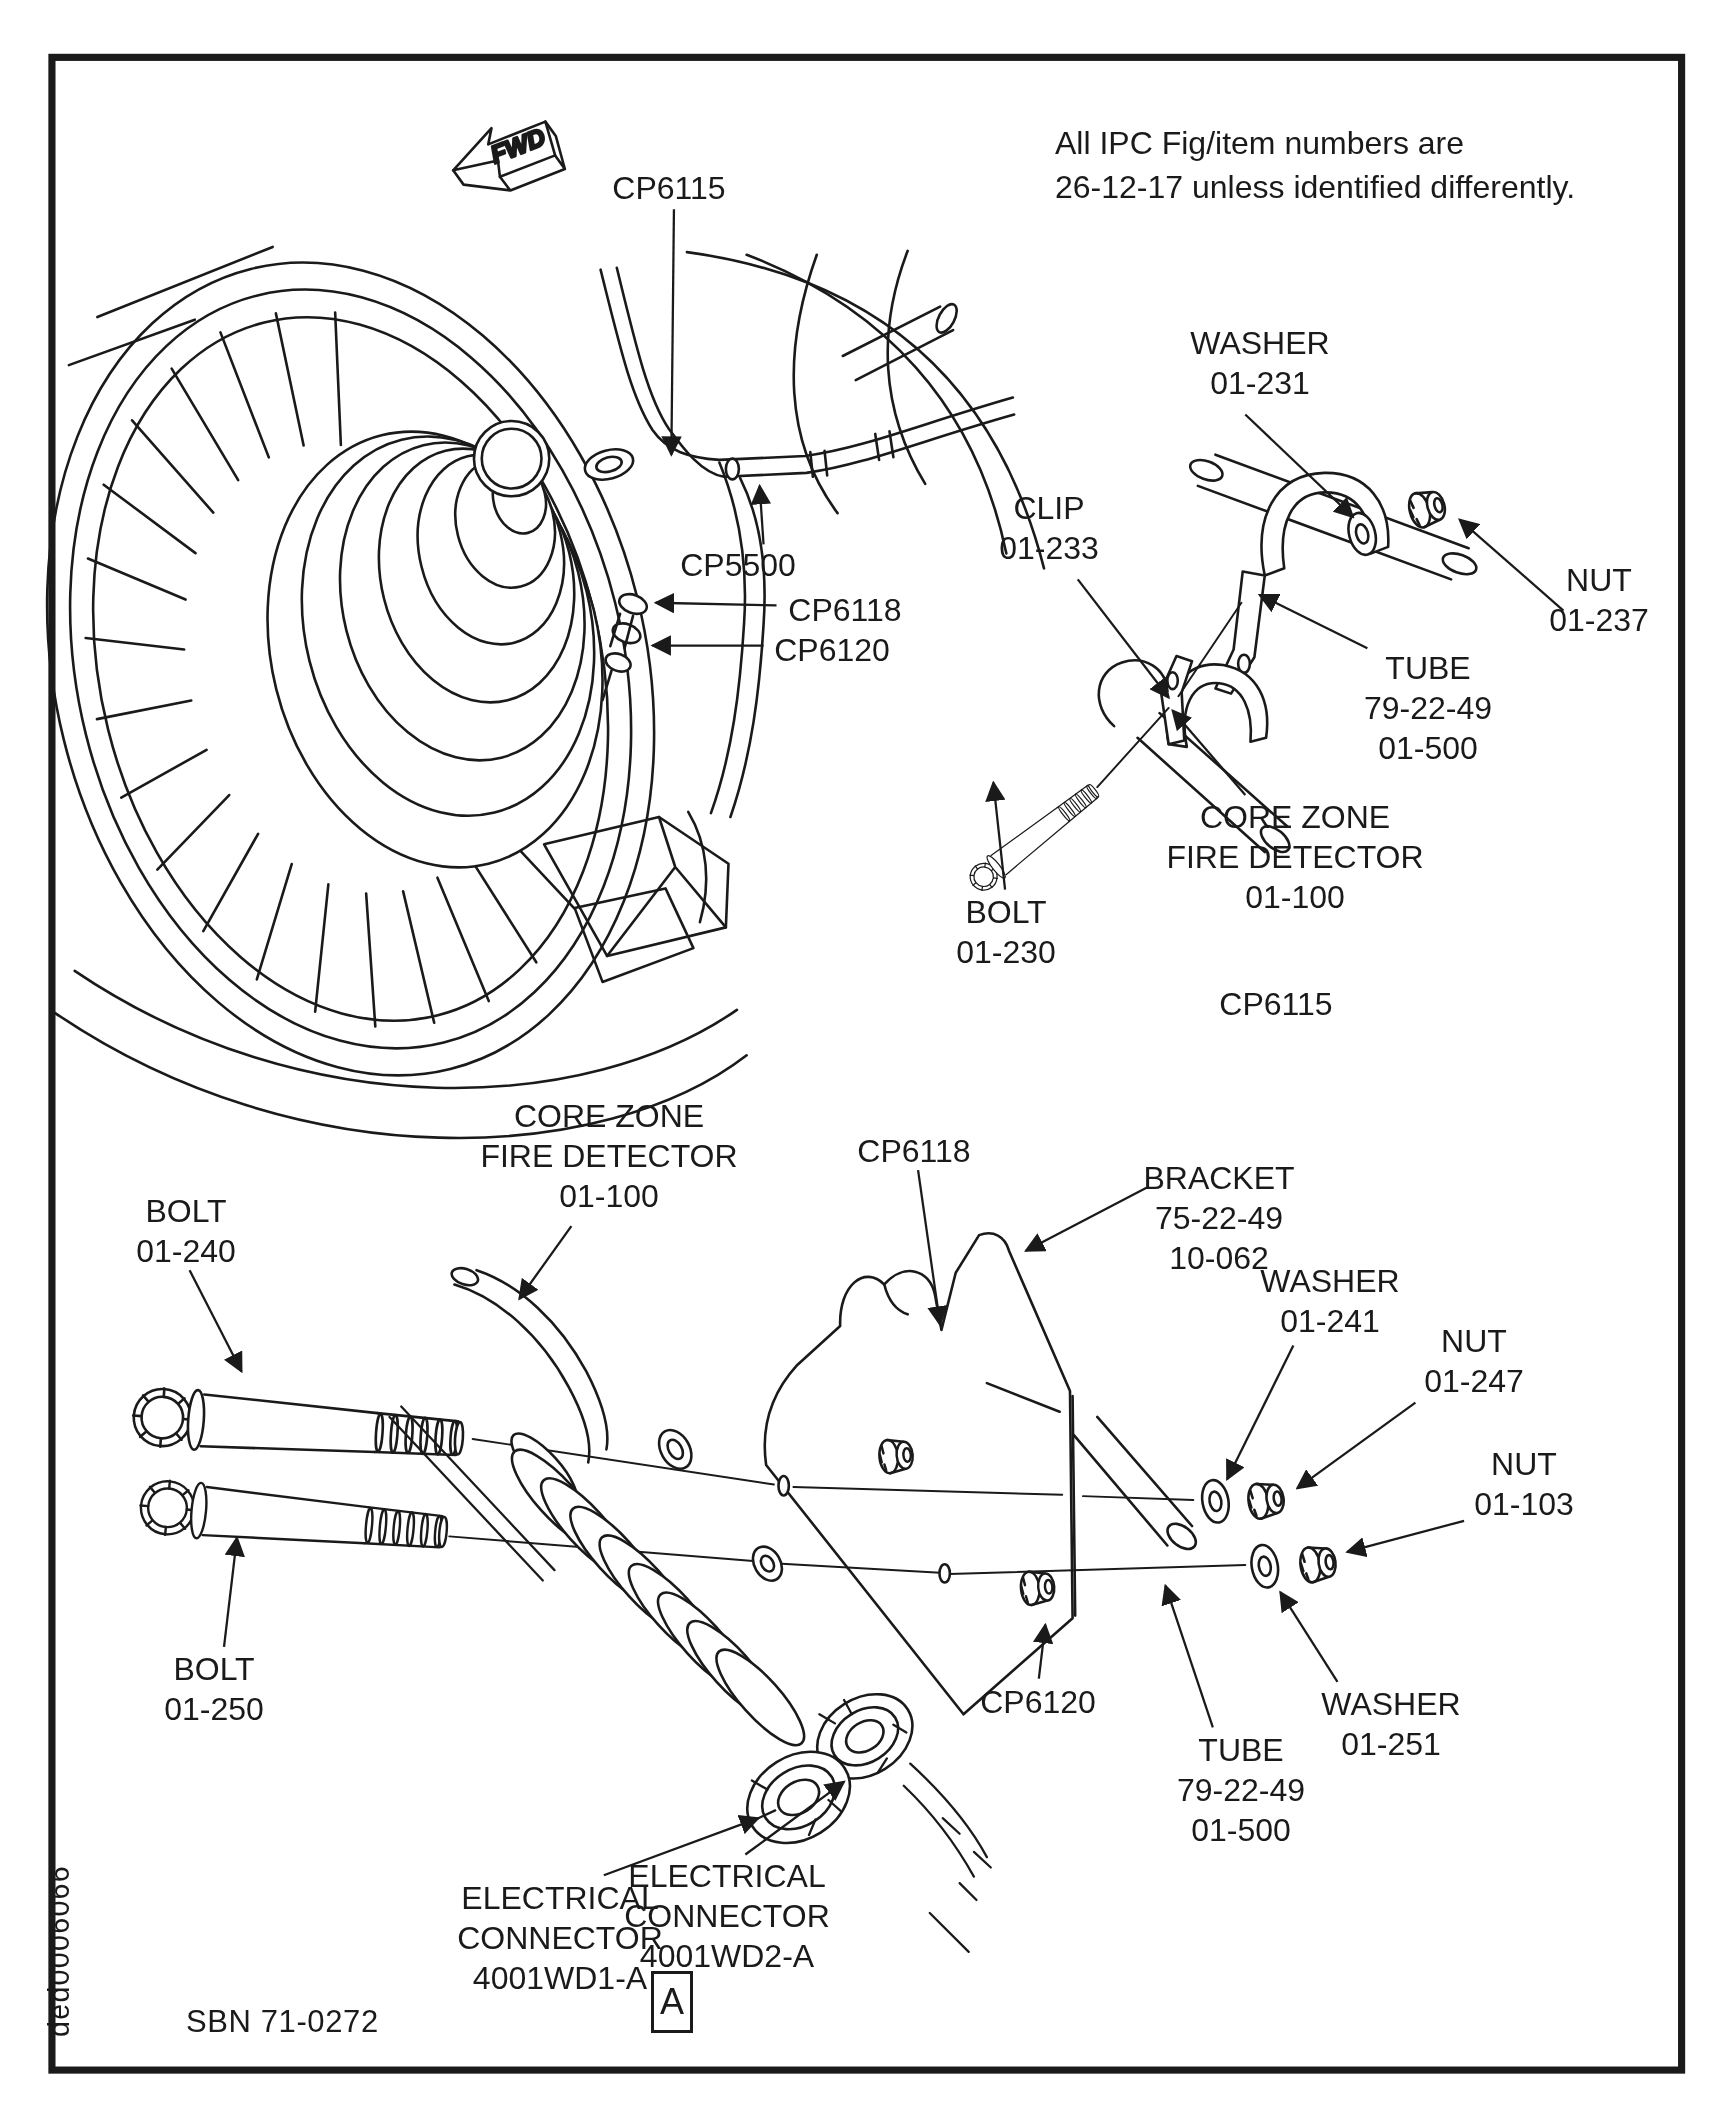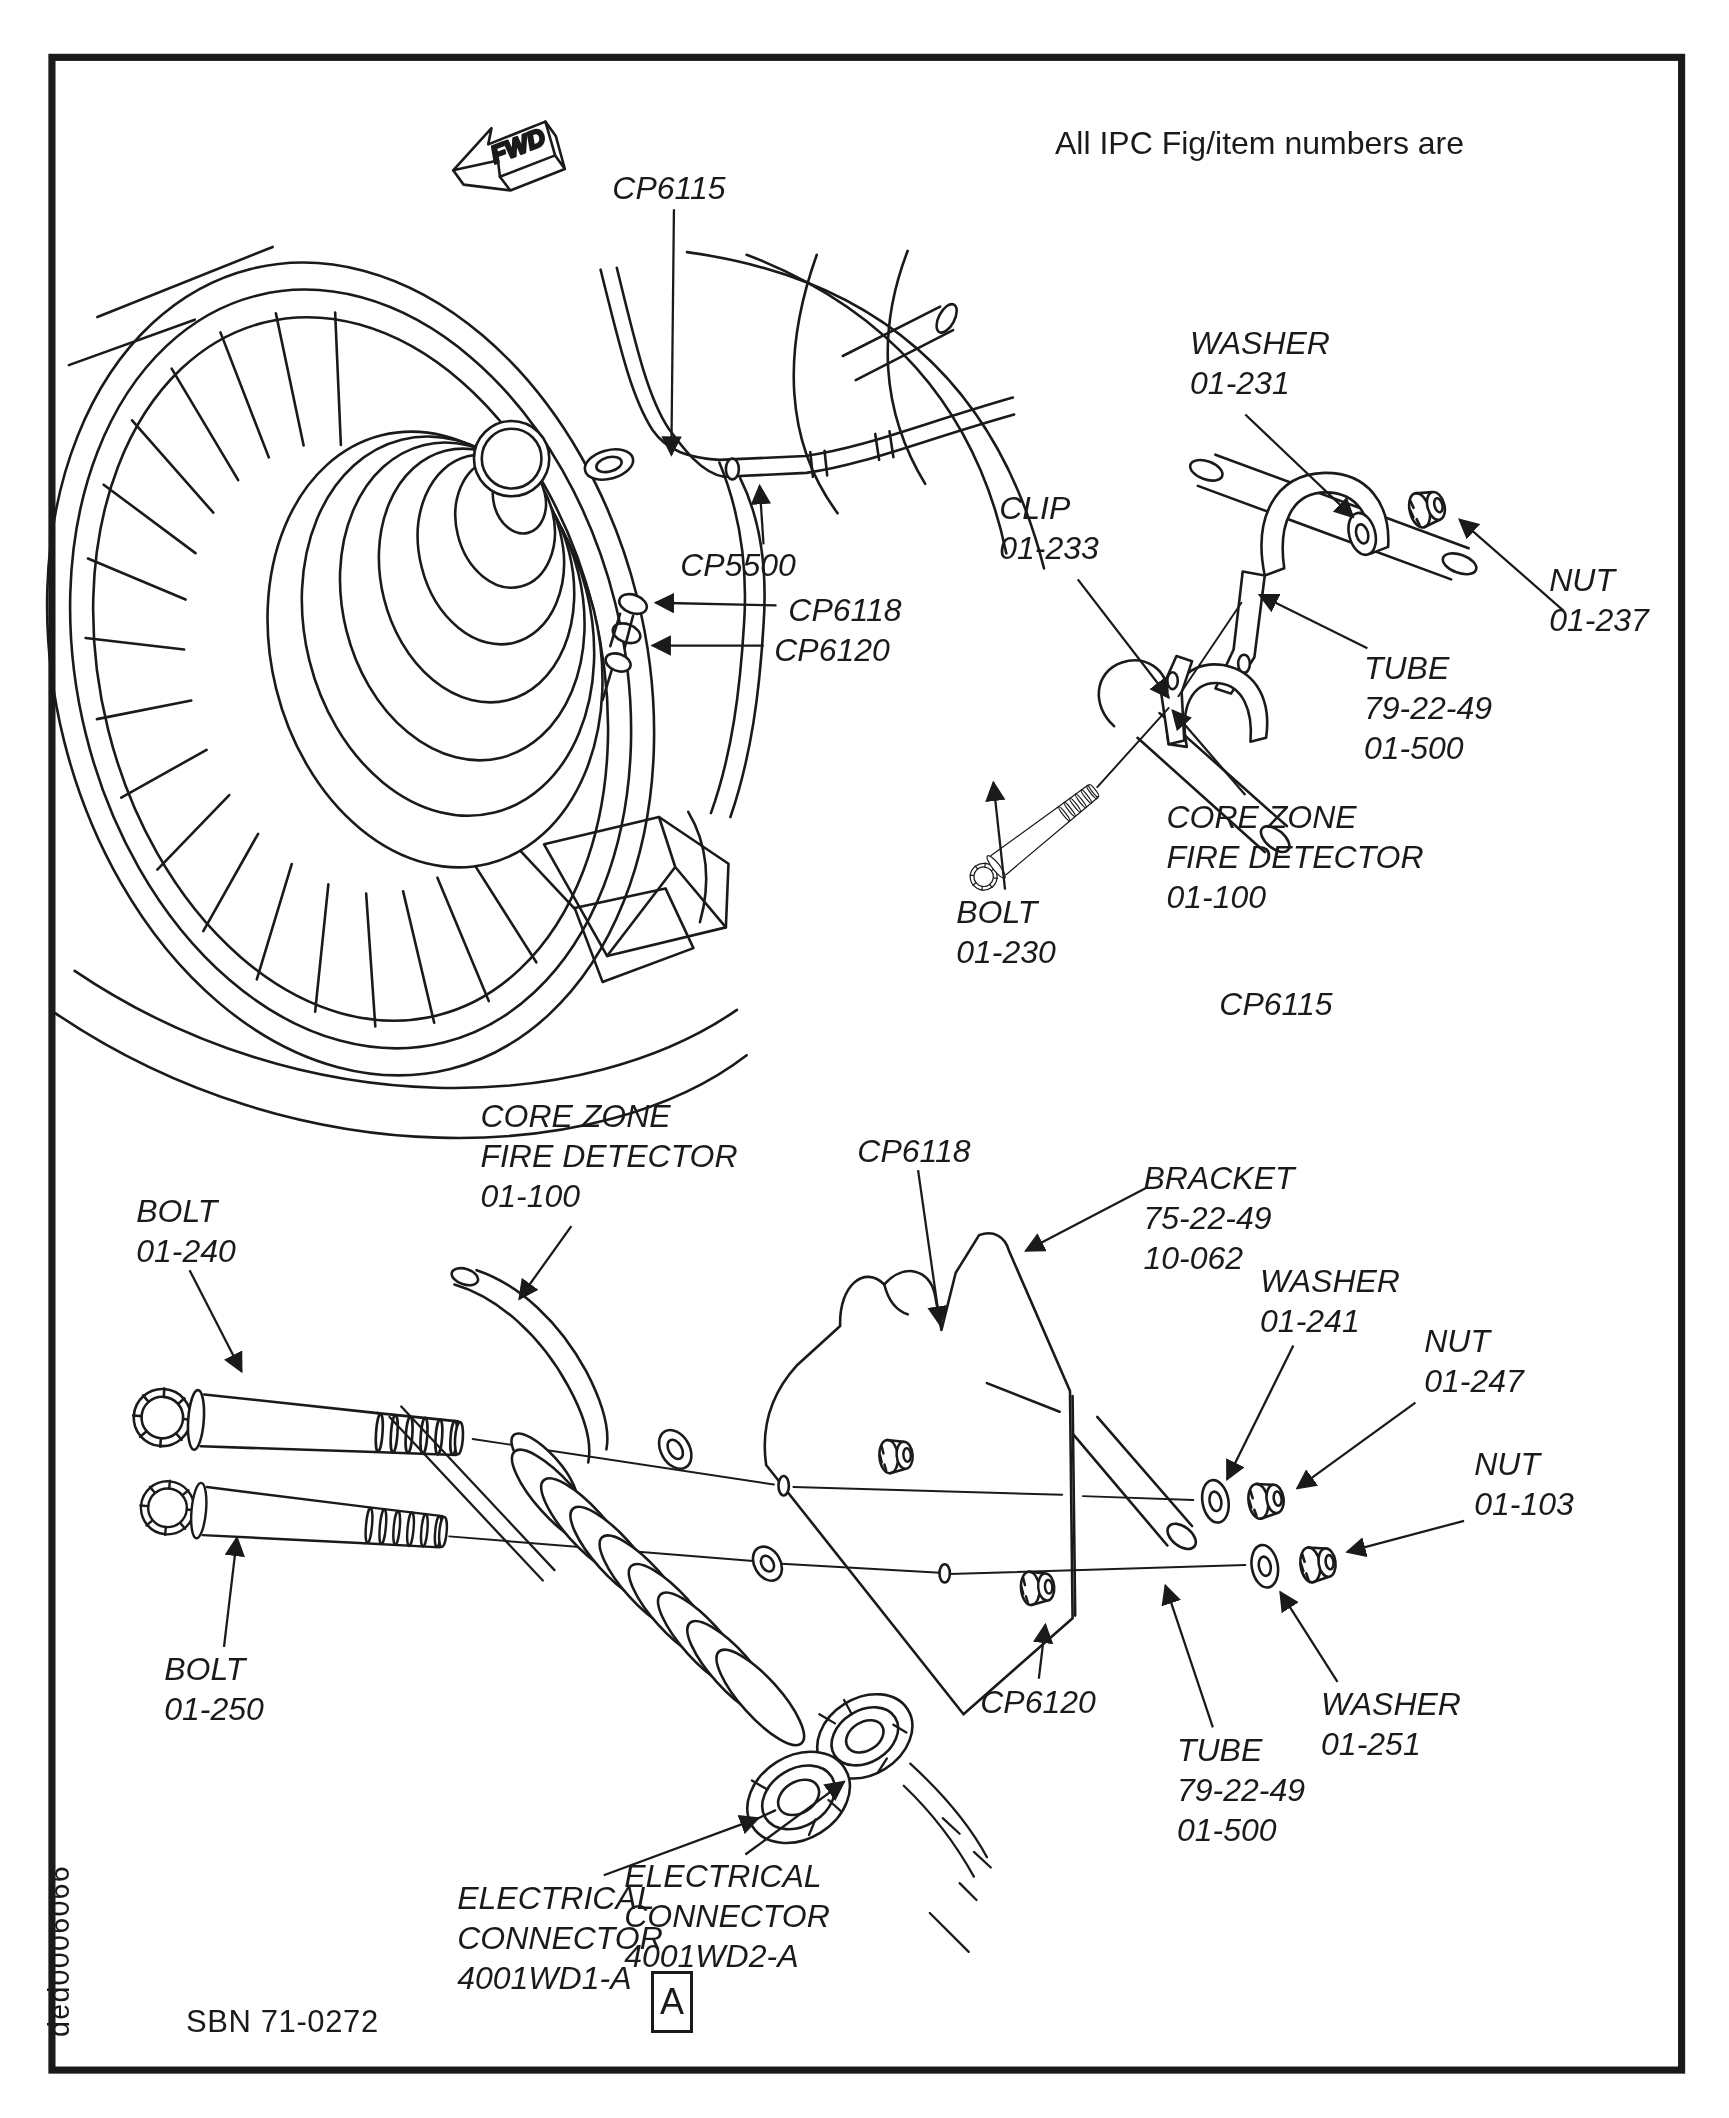--- a/index.html
+++ b/index.html
@@ -2,22 +2,22 @@
 <html style="font-size:10.4px"><head>
 <meta charset="utf-8">
 <style>
   html,body{margin:0;padding:0;background:#e8e8e8;}
   .canvas{position:relative;width:1729px;height:2119px;background:#ffffff;overflow:hidden;
           font-family:"Liberation Sans",sans-serif;color:#1a1a1a;}
   svg.art{position:absolute;left:0;top:0;}
   .lineart{stroke:#1a1a1a;stroke-width:4;fill:none;stroke-linecap:round;stroke-linejoin:round;}
   .wfill{fill:#ffffff;}
   .leaders line{stroke:#1a1a1a;stroke-width:3.5;}
-  .co{position:absolute;transform:translateX(-50%);white-space:nowrap;
-      font-size:32px;line-height:40px;font-weight:400;color:#1a1a1a;font-style:italic;}
+  .co{position:absolute;transform:translateX(-50%);text-align:center;white-space:nowrap;
+      font-size:32px;line-height:40px;font-weight:400;color:#1a1a1a;}
   .note{position:absolute;text-align:left;white-space:nowrap;font-size:32px;line-height:44px;}
   .vcode{position:absolute;left:43px;top:2037px;transform:rotate(-90deg);transform-origin:0 0;
          font-size:28.6px;letter-spacing:1.3px;white-space:nowrap;}
   .sbn{position:absolute;left:186px;top:2004px;font-size:31px;font-weight:400;letter-spacing:0.6px;}
   .abox{position:absolute;left:651px;top:1971px;width:36px;height:56px;border:3.2px solid #1a1a1a;
         display:flex;align-items:center;justify-content:center;font-size:36px;}
   .fwdtext{font-size:38px;font-style:italic;font-weight:700;}
 </style>
 </head>
 <body>
@@ -264,20 +264,21 @@
     <line x1="2060" y1="2590" x2="1972" y2="2452" marker-end="url(#ah)"></line>
     <line x1="1600" y1="2585" x2="1610" y2="2502" marker-end="url(#ah)"></line>
     <line x1="1868" y1="2660" x2="1795" y2="2442" marker-end="url(#ah)"></line>
     <line x1="930" y1="2888" x2="1168" y2="2800" marker-end="url(#ah)"></line>
     <line x1="1148" y1="2856" x2="1300" y2="2744" marker-end="url(#ah)"></line>
   </g>
 </svg>
 
 <div class="note" style="left:1055px;top:121px;">
   <div>All IPC Fig/item numbers are</div>
+  <div>26-12-17 unless identified differently.</div>
 </div>
 
 <div class="co" style="left:669px;top:168px;">CP6115</div>
 <div class="co" style="left:738px;top:545px;">CP5500</div>
 <div class="co" style="left:845px;top:590px;">CP6118</div>
 <div class="co" style="left:832px;top:630px;">CP6120</div>
 
 <div class="co" style="left:1260px;top:323px;">
   <div>WASHER</div>
   <div>01-231</div>

